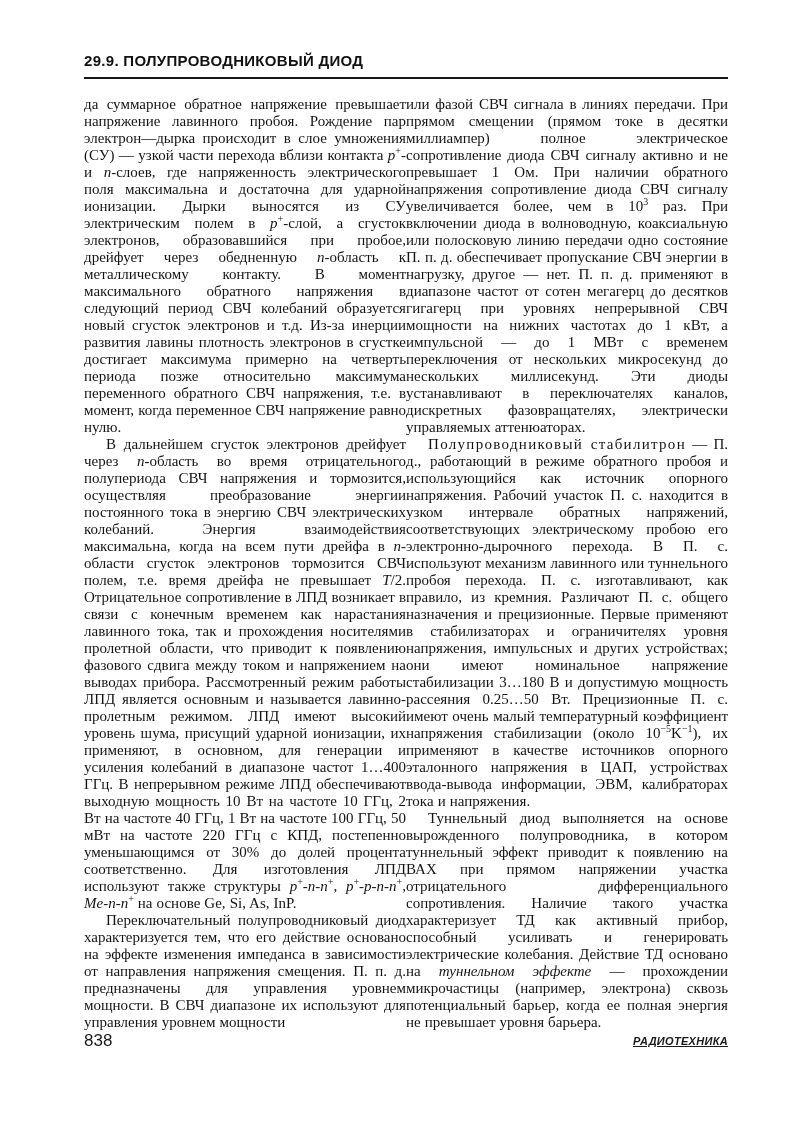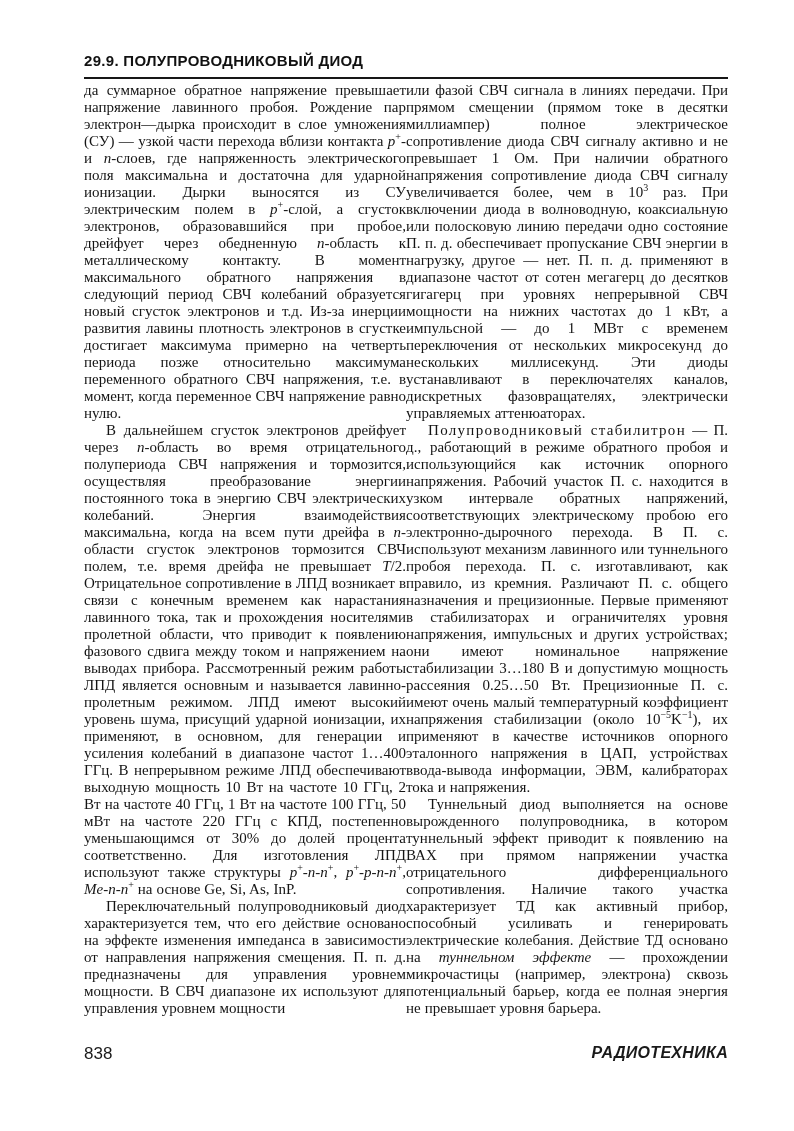--- a/index.html
+++ b/index.html
@@ -22,21 +22,21 @@
     letter-spacing: 0.3px;
     color: #111;
   }
   .header-rule {
     height: 0;
     border-bottom: 2.5px solid #161616;
     margin-top: 8px;
   }
   .columns {
     display: flex;
-    margin-top: 3px;
+    margin-top: 17px;
   }
   .col { flex: 1; min-width: 0; }
   p.para {
     margin: 0;
     font-size: 15px;
     line-height: 17px;
     text-align: justify;
     word-spacing: 0.3px;
   }
   p.para.indent { text-indent: 22px; }
@@ -44,31 +44,31 @@
   p.para i { font-style: italic; }
   p.para b.sp { letter-spacing: 1.3px; }
   sup {
     font-size: 10px;
     line-height: 0;
     vertical-align: super;
   }
   .footer {
     display: flex;
     justify-content: space-between;
-    align-items: flex-start;
-    margin-top: 27px;
+    align-items: center;
     font-family: "Liberation Sans", "DejaVu Sans", sans-serif;
   }
   .page-number { font-size: 17px; color: #1a1a1a; }
   .journal {
-    font-size: 16px;
+    font-size: 11px;
     font-style: italic;
     font-weight: bold;
     letter-spacing: 0.3px;
     color: #1a1a1a;
+    text-decoration: underline;
   }
 </style>
 </head>
 <body>
 
 <div class="page">
   <div class="header">
     <div class="section-title">29.9. ПОЛУПРОВОДНИКОВЫЙ ДИОД</div>
   </div>
   <div class="header-rule"></div>

